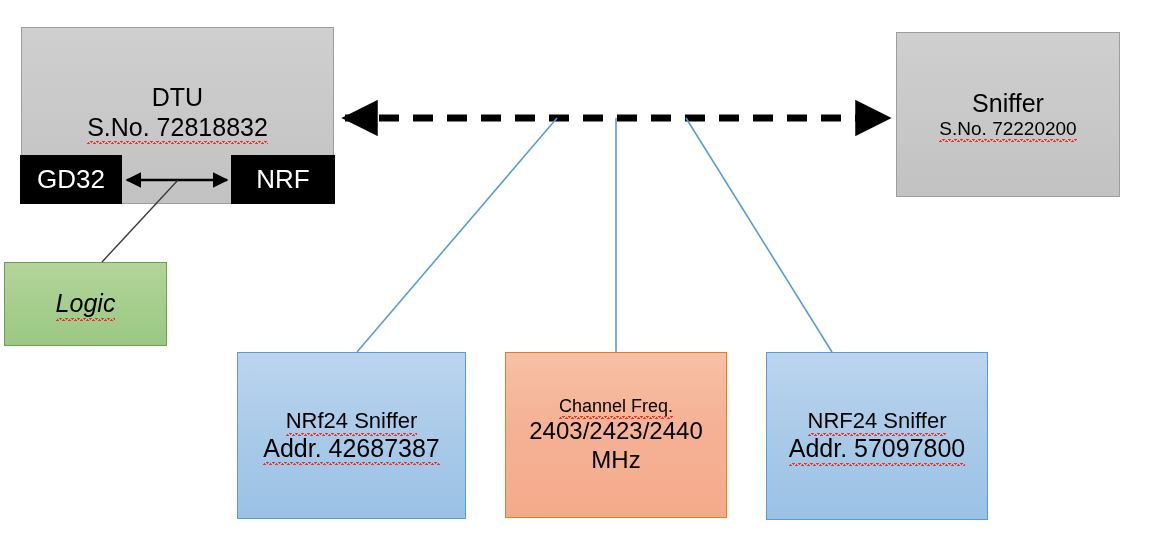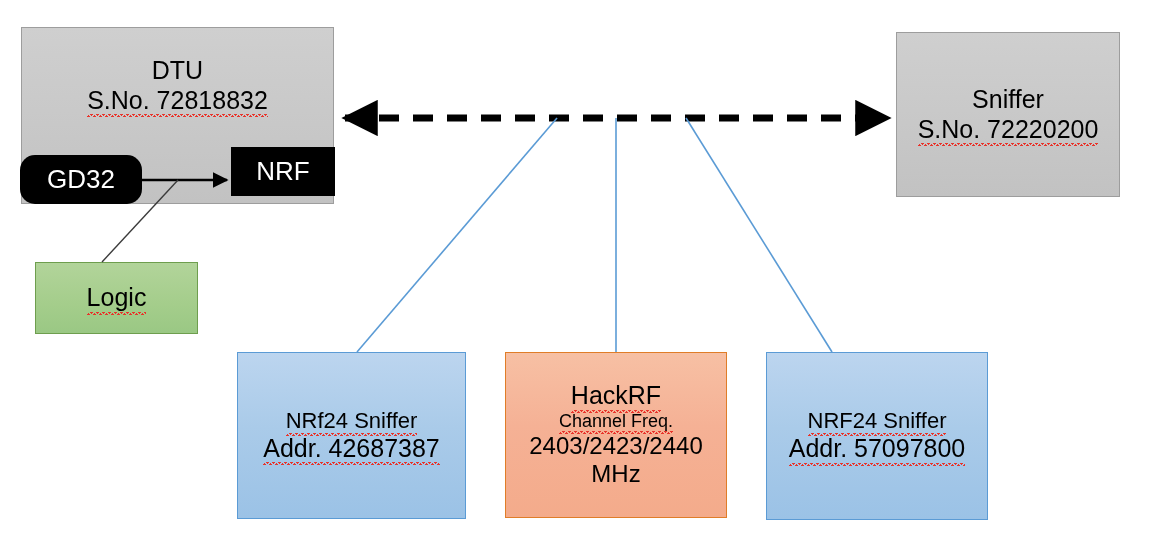--- a/index.html
+++ b/index.html
@@ -55,21 +55,21 @@
     border: 1px solid #e07d28;
     color: #000000;
   }
   .line1 { display: block; }
   .line2 { display: block; }
   .line3 { display: block; }
 
   .t-dtu .line1 { font-size: 25px; }
   .t-dtu .line2 { font-size: 25px; text-align: center; }
   .t-inv .line1 { font-size: 25px; }
-  .t-inv .line2 { font-size: 25px; }
+  .t-inv .line2 { font-size: 19px; }
   .t-black { font-size: 26px; }
   .t-logic { font-size: 25px; }
   .t-sniffer .line1 { font-size: 22px; }
   .t-sniffer .line2 { font-size: 25px; }
   .t-hack .line1 { font-size: 25px; }
   .t-hack .line2 { font-size: 18px; }
   .t-hack .line3 { font-size: 24px; }
 
   
   .sq {
@@ -96,49 +96,48 @@
     width: 1157px;
     height: 543px;
     pointer-events: none;
   }
 </style>
 </head>
 <body>
 
 <div id="canvas">
 
-  <div class="box grey-box t-dtu" style="left:21px; top:27px; width:313px; height:177px; padding-top:28px; justify-content:flex-start;">
+  <div class="box grey-box t-dtu" style="left:21px; top:27px; width:313px; height:177px; padding-top:55px; justify-content:flex-start;">
     <span class="line1">DTU</span>
     <span class="line2"><span class="sq">S.No. 72818832</span></span>
   </div>
 
-  <div class="box black-box t-black" style="left:20px; top:155px; width:122px; height:49px;border-radius:15px;">
+  <div class="box black-box t-black" style="left:20px; top:155px; width:102px; height:49px;">
     <span>GD32</span>
   </div>
 
-  <div class="box black-box t-black" style="left:231px; top:147px; width:104px; height:49px;">
+  <div class="box black-box t-black" style="left:231px; top:155px; width:104px; height:49px;">
     <span>NRF</span>
   </div>
 
-  <div class="box green-box t-logic" style="left:35px; top:262px; width:163px; height:72px;">
+  <div class="box green-box t-logic" style="left:4px; top:262px; width:163px; height:84px;font-style:italic;">
     <span><span class="sq">Logic</span></span>
   </div>
 
   <div class="box grey-box t-inv" style="left:896px; top:32px; width:224px; height:165px;">
     <span class="line1">Sniffer</span>
     <span class="line2"><span class="sq">S.No. 72220200</span></span>
   </div>
 
   <div class="box blue-box t-sniffer" style="left:237px; top:352px; width:229px; height:167px;">
     <span class="line1"><span class="sq">NRf24 Sniffer</span></span>
     <span class="line2"><span class="sq">Addr. 42687387</span></span>
   </div>
 
   <div class="box orange-box t-hack" style="left:505px; top:352px; width:222px; height:166px;">
-    <span class="line1"><span class="sq">HackRF</span></span>
     <span class="line2"><span class="sq">Channel Freq.</span></span>
     <span class="line3">2403/2423/2440 MHz</span>
   </div>
 
   <div class="box blue-box t-sniffer" style="left:766px; top:352px; width:222px; height:168px;">
     <span class="line1"><span class="sq">NRF24 Sniffer</span></span>
     <span class="line2"><span class="sq">Addr. 57097800</span></span>
   </div>
 
   <svg class="overlay" viewBox="0 0 1157 543">

